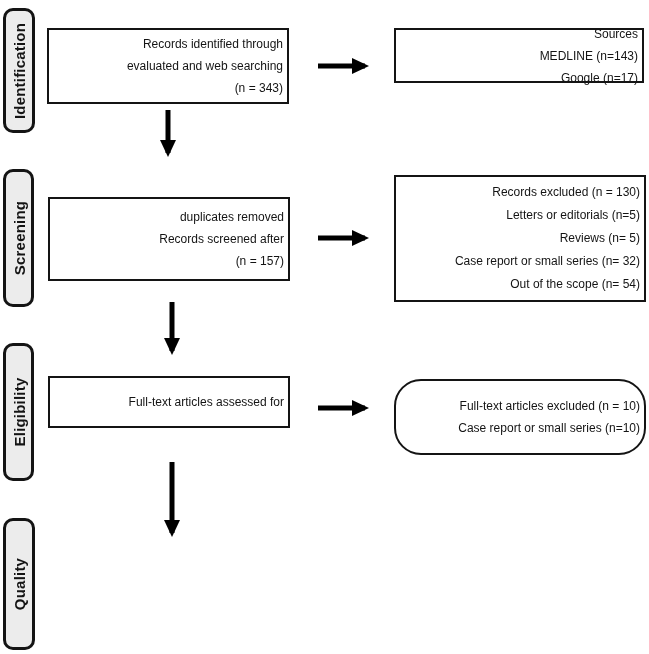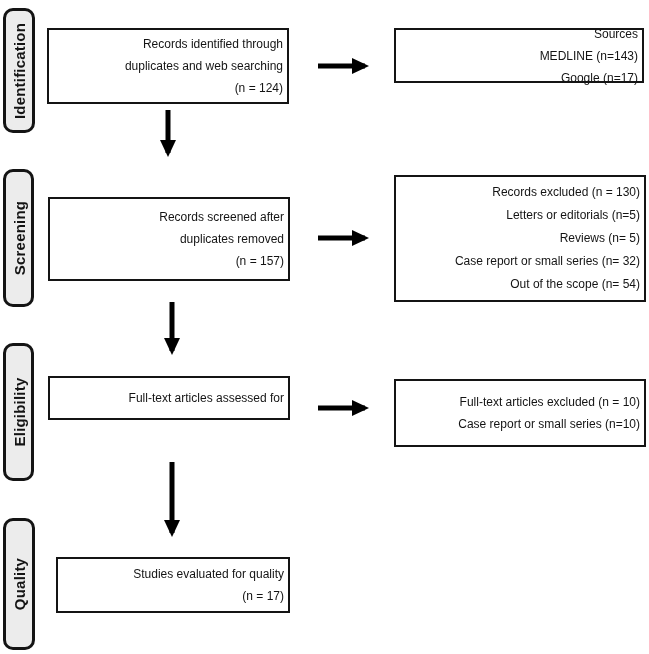--- a/index.html
+++ b/index.html
@@ -56,22 +56,22 @@
     left: 0;
     top: 0;
     pointer-events: none;
   }
 
   
   #box-identified        { left: 47px;  top: 28px;  width: 242px; height: 76px; }
   #box-sources           { left: 394px; top: 28px;  width: 250px; height: 55px; }
   #box-screened          { left: 48px;  top: 197px; width: 242px; height: 84px; }
   #box-excluded          { left: 394px; top: 175px; width: 252px; height: 127px; }
-  #box-fulltext          { left: 48px;  top: 376px; width: 242px; height: 44px; gap: 24px; }
-  #box-fulltext-excluded { left: 394px; top: 379px; width: 252px; height: 68px; }
+  #box-fulltext          { left: 48px;  top: 376px; width: 242px; height: 52px; gap: 24px; }
+  #box-fulltext-excluded { left: 394px; top: 379px; width: 252px; height: 76px; border-radius: 27px; }
   #box-quality           { left: 56px;  top: 557px; width: 234px; height: 56px; }
 
   #stage-identification  { left: 3px; top: 8px;   width: 32px; height: 125px; }
   #stage-screening       { left: 3px; top: 169px; width: 31px; height: 138px; }
   #stage-eligibility     { left: 3px; top: 343px; width: 31px; height: 138px; }
   #stage-quality         { left: 3px; top: 518px; width: 32px; height: 132px; }
 </style>
 </head>
 <body>
 
@@ -99,51 +99,47 @@
   </div>
   <div class="stage" id="stage-eligibility">
     <span class="stage-text">Eligibility</span>
   </div>
   <div class="stage" id="stage-quality">
     <span class="stage-text">Quality</span>
   </div>
 
   <div class="box" id="box-identified">
     <span>Records identified through</span>
-    <span>duplicates and web searching</span>
-    <span>(n = 124)</span>
+    <span>evaluated and web searching</span>
+    <span>(n = 343)</span>
   </div>
 
   <div class="box" id="box-sources">
     <span>Sources</span>
     <span>MEDLINE (n=143)</span>
     <span>Google (n=17)</span>
   </div>
 
   <div class="box" id="box-screened">
+    <span>duplicates removed</span>
     <span>Records screened after</span>
-    <span>duplicates removed</span>
     <span>(n = 157)</span>
   </div>
 
   <div class="box tall" id="box-excluded">
     <span>Records excluded (n = 130)</span>
     <span>Letters or editorials (n=5)</span>
     <span>Reviews (n= 5)</span>
     <span>Case report or small series (n= 32)</span>
     <span>Out of the scope (n= 54)</span>
   </div>
 
   <div class="box" id="box-fulltext">
     <span>Full-text articles assessed for</span>
   </div>
 
   <div class="box" id="box-fulltext-excluded">
     <span>Full-text articles excluded (n = 10)</span>
     <span>Case report or small series  (n=10)</span>
   </div>
 
-  <div class="box" id="box-quality">
-    <span>Studies evaluated for quality</span>
-    <span>(n = 17)</span>
-  </div>
 
 </div>
 
 </body></html>

